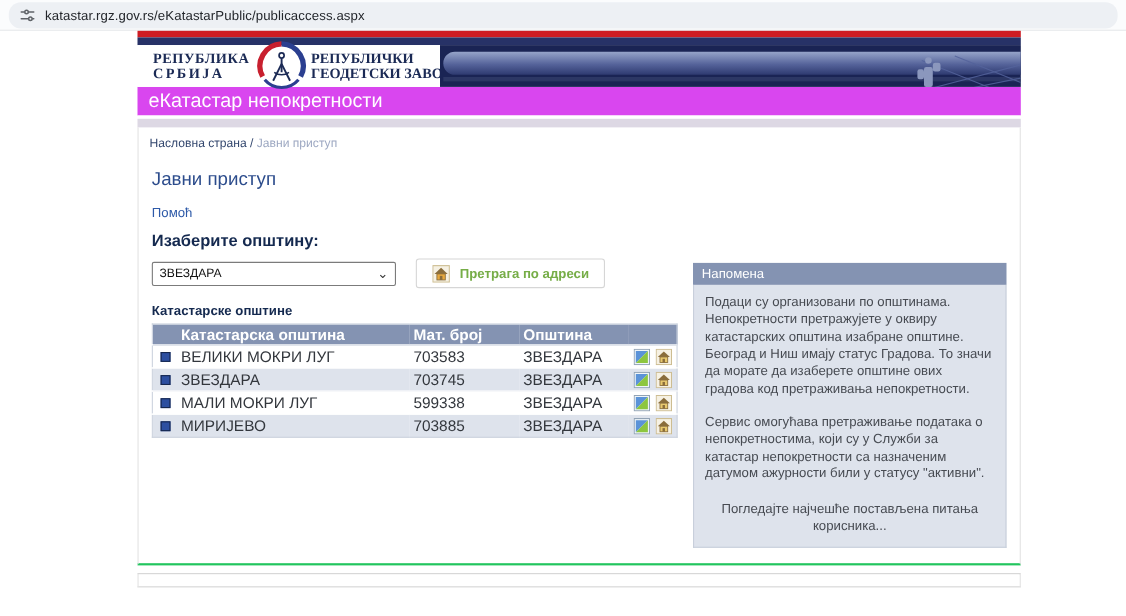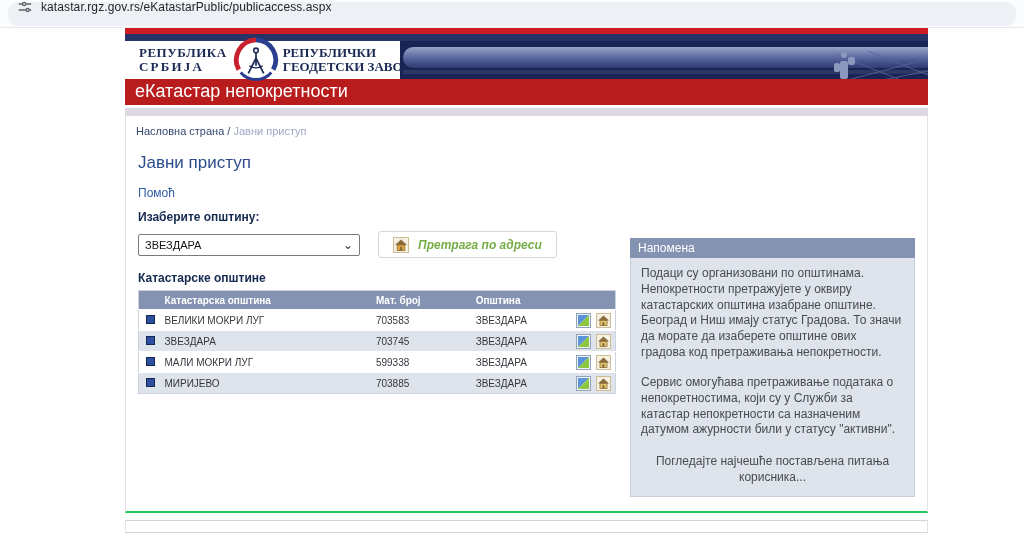--- a/index.html
+++ b/index.html
@@ -1,70 +1,70 @@
 <!DOCTYPE html>
 <html><head>
 <meta charset="utf-8">
 <style>
   * { margin:0; padding:0; box-sizing:border-box; }
   html,body { width:1024px; height:560px; background:#fff; font-family:"Liberation Sans", sans-serif; overflow:hidden; }
 
   
   .browser-bar { height:28px; background:#fbfcfd; border-bottom:1px solid #e6e9ec; display:flex; align-items:center; }
-  .url-pill { flex:1; margin:4px 8px; height:21px; background:#edf0f4; border-radius:11px; display:flex; align-items:flex-end; padding:12px 10px; }
+  .url-pill { flex:1; margin:4px 8px; height:21px; background:#edf0f4; border-radius:11px; display:flex; align-items:center; padding:12px 10px; }
   .tune-icon { width:14px; height:14px; margin-right:9px; flex:none; }
   .url-text { font-size:12px; color:#23262b; letter-spacing:.1px; }
 
   
   .site { width:803px; margin-left:125px; }
   .stripe-red { height:6px; background:#ce1c23; }
   .stripe-navy { height:7px; background:#273267; }
 
   .masthead { height:38px; display:flex;font-family:Liberation Serif, serif; }
   .mast-left { width:275px; background:#fff; display:flex; align-items:center; padding-left:14px; }
   .rep-text { color:#1b2a55; font-weight:bold; line-height:1.1; font-size:13px; letter-spacing:.5px; margin-right:6px; }
   .rep-text .l2 { letter-spacing:2.2px; }
   .logo-circle { width:46px; height:46px; flex:none; margin-right:4px; }
   .agency-text { color:#1b2a55; font-weight:bold; line-height:1.05; font-size:13px; white-space:nowrap; }
 
   .mast-right { flex:1; background:#1a2454; position:relative; overflow:hidden; }
   .mast-band { position:absolute; left:3px; right:0; top:6px; height:21px; border-radius:11px 0 0 11px; background:linear-gradient(#96a4c9, #55639a 55%, #2e3a70); }
   .mast-band2 { position:absolute; left:3px; right:0; top:29px; height:4px; background:#39456f; opacity:.6; }
   .mast-art { position:absolute; right:0; top:0; height:52px; }
 
-  .titlebar { height:26px; background:#b91c1c; color:#fff; font-size:18px; padding:2px 0 0 10px; }
+  .titlebar { height:26px; background:#d946ef; color:#fff; font-size:18px; padding:2px 0 0 10px; }
   .gap-white { height:3px; background:#fff; }
   .stripe-lavender { height:8px; background:#ddd8e4; }
 
   
   .content { background:#fff; border-left:1px solid #e3e3e3; border-right:1px solid #e3e3e3; border-bottom:2px solid #22c55e; padding-bottom:14px; min-height:296px; }
   .breadcrumb { padding:9px 0 0 10px; font-size:11px; }
   .crumb-home { color:#33476e; text-decoration:none; }
   .crumb-sep { color:#33476e; }
   .crumb-current { color:#9da8c2; }
 
   .page-heading { margin:16px 0 0 12px; font-size:17px; color:#2c4c8c; font-weight:400; }
   .page-subheading { margin:9px 0 0 12px; font-size:12px; color:#2c4c8c; }
   .help-link { display:inline-block; margin:13px 0 0 12px; font-size:12px; color:#2e5aa8; text-decoration:none; cursor:pointer; }
 
   .main-row { display:flex; margin:9px 12px 0 12px; }
   .left-col { width:492px; flex:none; }
   .right-col { width:288px; margin-top:28px; }
 
-  .select-label { font-size:12px; font-weight:bold; color:#14294f; }
+  .select-label { font-size:15px; font-weight:bold; color:#14294f; }
   .controls-row { display:flex; align-items:center; margin-top:7px; }
   .muni-select { width:222px; height:22px; background:#fff; border:1px solid #7b7b7b; border-radius:2px; display:flex; align-items:center; padding:0 6px; font-size:11px; color:#111; cursor:pointer; }
   .muni-select .sel-text { flex:1; }
   .chevron { font-size:12px; color:#333; line-height:10px; }
   .addr-btn { margin-left:18px; height:27px; background:#fff; border:1px solid #d6d6d6; border-radius:3px; display:flex; align-items:center; padding:0 14px; cursor:pointer; }
   .addr-btn svg { margin-right:9px; }
-  .addr-btn-label { font-size:12px; font-weight:bold; color:#76ad47;font-style:italic; }
+  .addr-btn-label { font-size:12px; font-weight:bold; color:#76ad47; }
 
   .table-title { margin-top:13px; font-size:12px; font-weight:bold; color:#14294f; }
-  table.ko { margin-top:5px; width:478px; border-collapse:collapse; font-size:10px; border:1px solid #ccd3de; }
+  table.ko { margin-top:5px; width:478px; border-collapse:collapse; font-size:14px; border:1px solid #ccd3de; }
   table.ko th { background:#8493b2; color:#fff; font-weight:bold; text-align:left; height:19px; padding:0 4px; }
   table.ko th.c1 { width:22px; }
   table.ko th.c2 { width:212px; }
   table.ko th.c3 { width:100px; }
   table.ko th.c4 { width:100px; }
   table.ko th.c5 { width:44px; }
   table.ko td { height:21px; padding:0 4px; color:#33373d; border-top:1px solid #fff; }
   table.ko tr.alt td { background:#dee3ec; }
   .bullet { display:inline-block; width:9px; height:9px; background:#2d4fa0; border:1px solid #16274f; margin-left:3px; }
   .row-icons { display:flex; gap:5px; justify-content:flex-end; }

